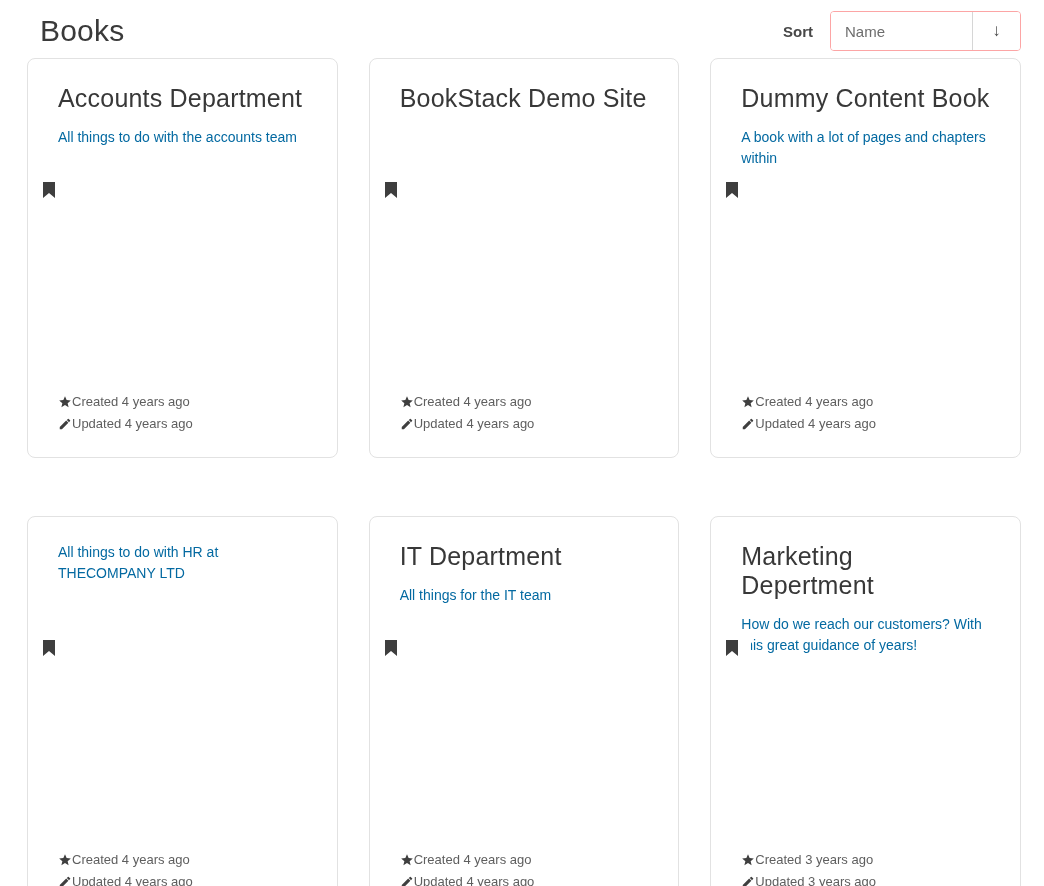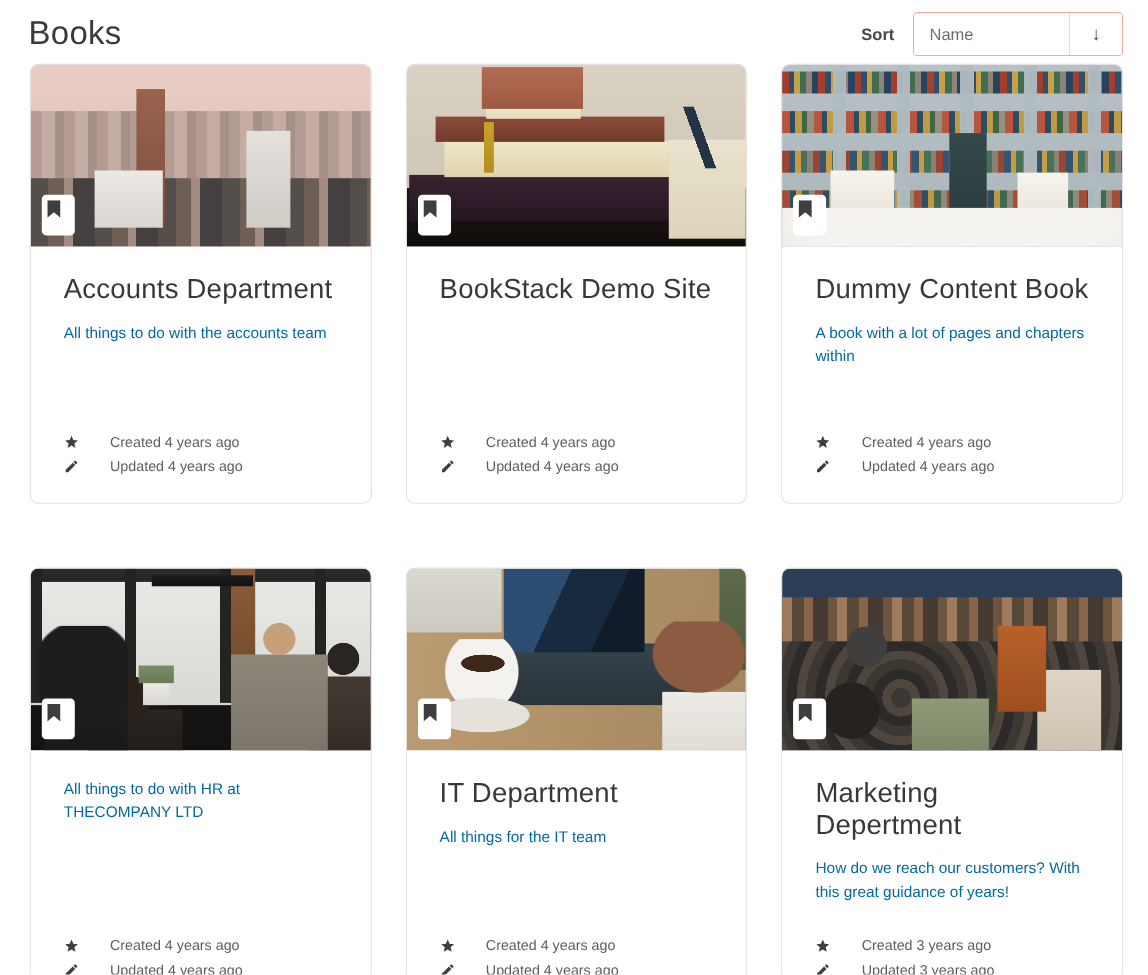--- a/index.html
+++ b/index.html
@@ -8,21 +8,21 @@
     background: #ffffff;
     font-family: "Liberation Sans", sans-serif;
     color: #3d3d3d;
   }
 
   
   .page-header {
     display: flex;
     justify-content: space-between;
     align-items: center;
-    padding: 4px 23px 0 26px;
+    padding: 4px 23px 0 40px;
     height: 58px;
   }
   .page-title {
     font-size: 30px;
     font-weight: 300;
     color: #3a3a3a;
     letter-spacing: 0.2px;
   }
   .sort-controls { display: flex; align-items: center; }
   .sort-label {
@@ -66,21 +66,21 @@
   
   .books-grid {
     display: grid;
     grid-template-columns: repeat(3, 1fr);
     column-gap: 31px;
     row-gap: 58px;
     padding: 0 23px 0 27px;
   }
   .card {
     display: flex;
-    flex-direction: column;
+    flex-direction: row;
     height: 400px;
     background: #fff;
     border: 1px solid #e2e2e2;
     border-radius: 8px;
     overflow: hidden;
     text-decoration: none;
     color: inherit;
   }
   .card-img {
     height: 165px;
@@ -123,21 +123,21 @@
     color: #0369a1;
   }
   .card-meta {
     margin-top: auto;
     display: flex;
     flex-direction: column;
     gap: 7px;
     font-size: 13px;
     color: #5e5e5e;
   }
-  .meta-row { display: flex; align-items: center; gap: 28px; }
+  .meta-row { display: flex; align-items: center; gap: 0; }
   .meta-row svg { width: 14px; height: 14px; fill: #3f3f3f; flex: none; }
 
   
   .img-accounts{background:
     linear-gradient(180deg,#ece9e5,#d9d5cf) 58px 96px/62px 52px no-repeat,
     linear-gradient(180deg,#99624f,#7e4e3d) 96px 22px/26px 126px no-repeat,
     linear-gradient(180deg,#e4e1dc,#cfcbc5) 196px 60px/40px 88px no-repeat,
     repeating-linear-gradient(90deg,#544f4b 0 16px,#6e5e55 16px 30px,#a28b81 30px 38px,#454140 38px 58px) 0 103px/100% 62px no-repeat,
     repeating-linear-gradient(90deg,#b49b94 0 10px,#c4aba3 10px 22px,#a8908a 22px 30px) 0 42px/100% 64px no-repeat,
     linear-gradient(180deg,#e9ccc3,#dcc0b8);}

